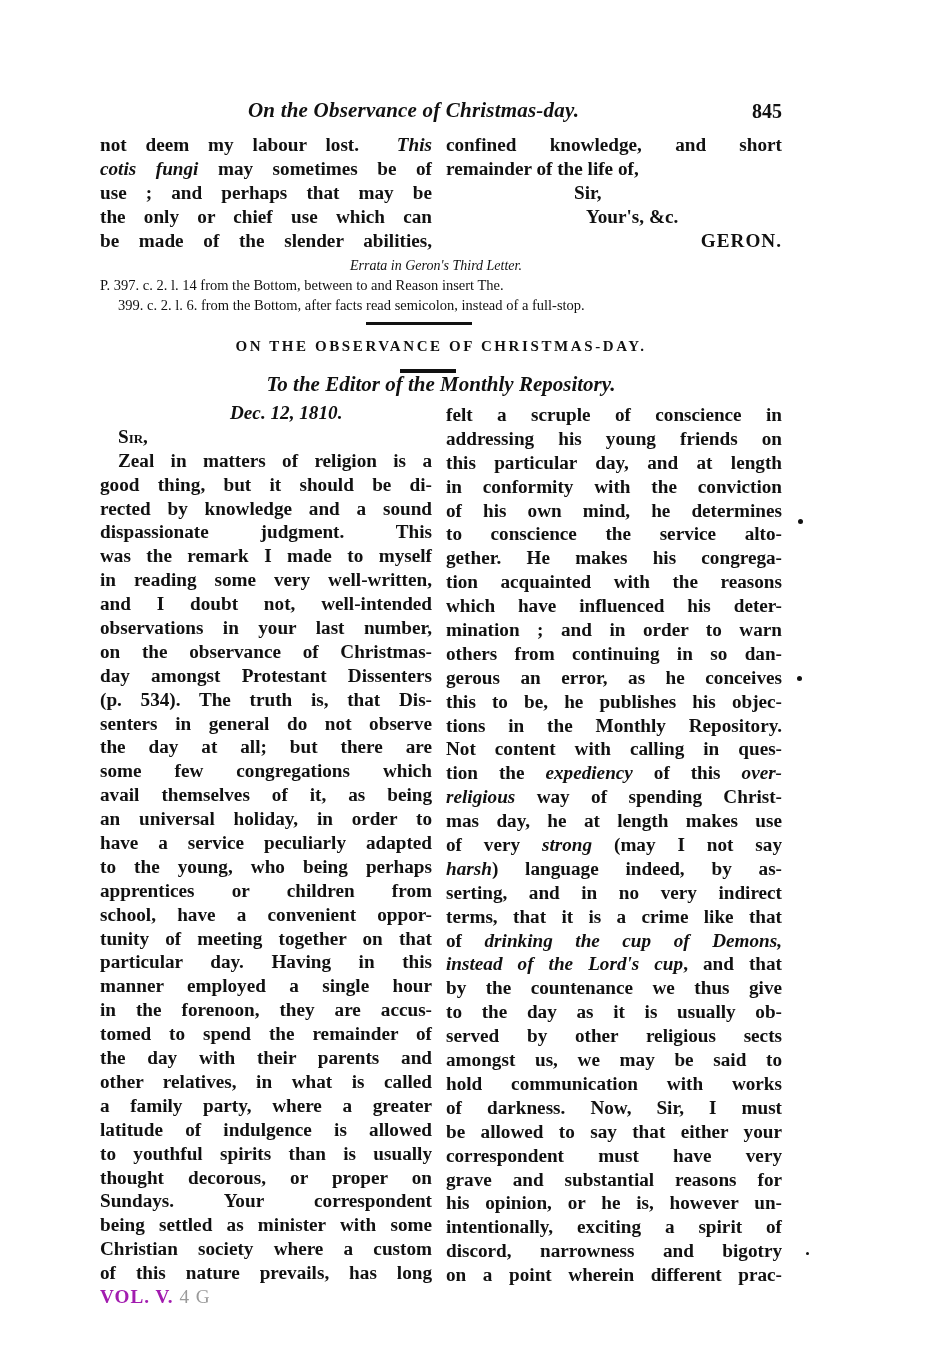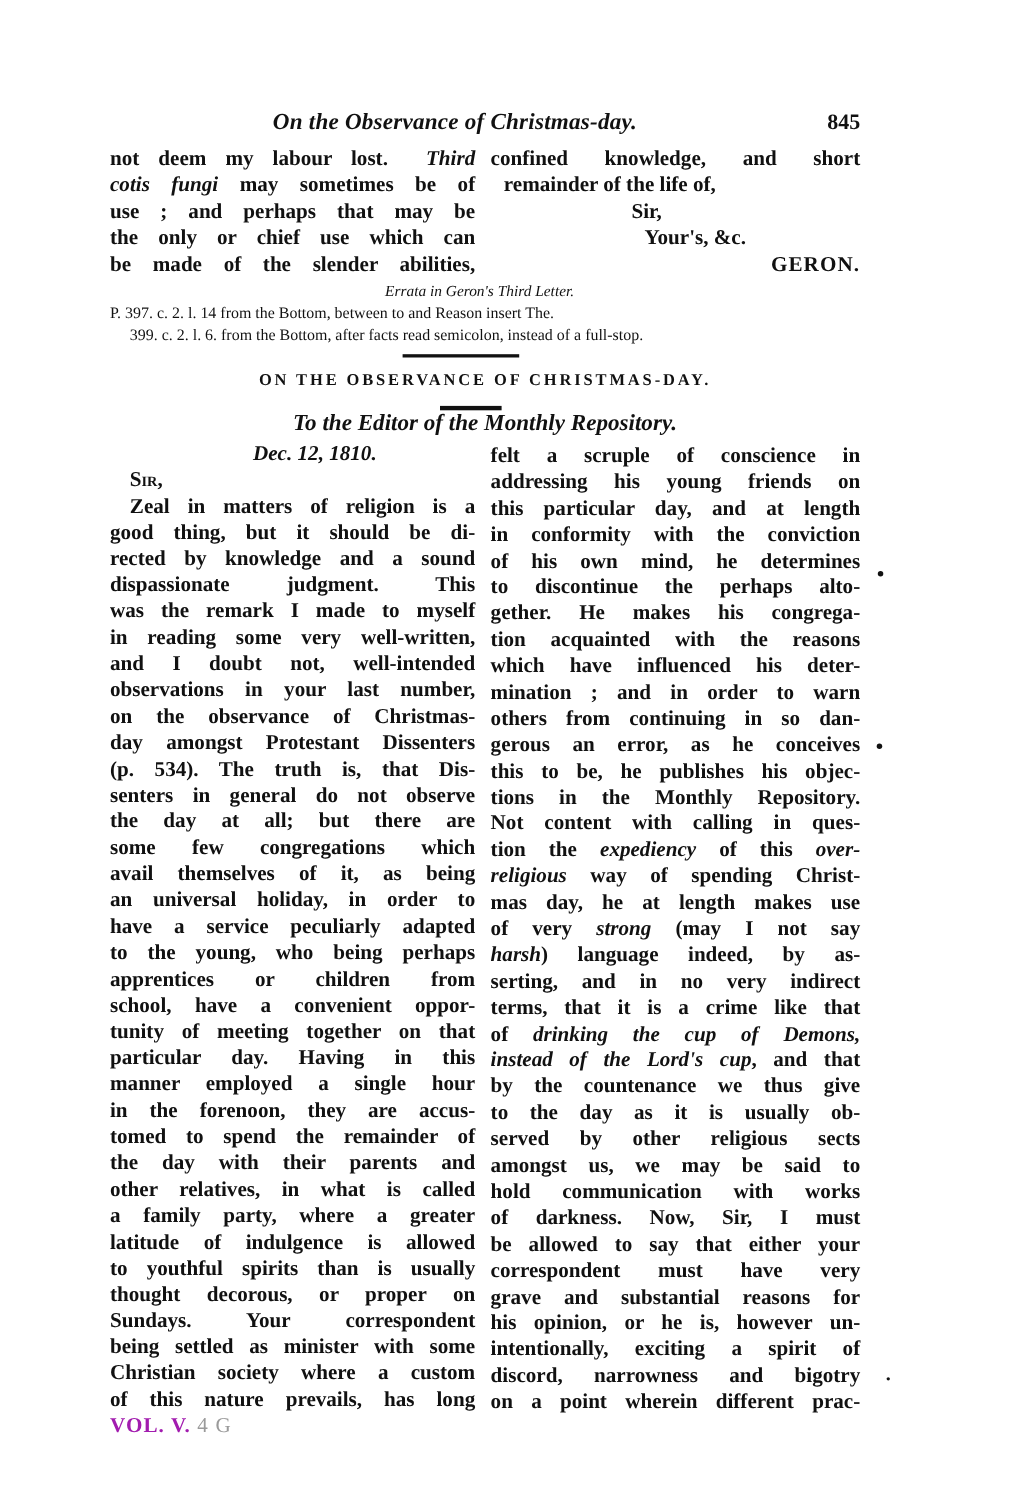--- a/index.html
+++ b/index.html
@@ -19,21 +19,21 @@
   }
   .page-number {
     position: absolute; right: 0; top: 2px;
     font-family: "Liberation Serif", serif; font-weight: bold; font-size: 20px;
   }
   .col {
     position: absolute; font-family: "Liberation Serif", serif;
     font-size: 19.2px; line-height: 23.9px; font-weight: bold;
   }
   .col .line { display: block; white-space: nowrap; text-align: justify; text-align-last: justify; height: 23.9px; }
-  .col .line.last { text-align-last: left; margin-left: 12px; }
+  .col .line.last { text-align-last: left; }
   .top-left { left: 100px; top: 133px; width: 332px; }
   .top-right { left: 446px; top: 133px; width: 336px; }
   .sig-sir { padding-left: 128px; text-align-last: left !important; }
   .sig-yours { padding-left: 140px; text-align-last: left !important; }
   .sig-name { text-align: left; text-align-last: right !important; letter-spacing: 1px; }
 
   .errata {
     position: absolute; left: 100px; top: 257px; width: 682px;
     font-family: "Liberation Serif", serif; font-size: 14.5px; font-weight: normal;
   }
@@ -73,21 +73,21 @@
 <body>
 
 <div class="page">
 
   <div class="running-head">
     <span class="running-title">On the Observance of Christmas-day.</span>
     <span class="page-number">845</span>
   </div>
 
   <div class="col top-left">
-    <span class="line">not deem my labour lost.&nbsp; <em>Third</em></span>
+    <span class="line">not deem my labour lost.&nbsp; <em>This</em></span>
     <span class="line"><em>cotis fungi</em> may sometimes be of</span>
     <span class="line">use ; and perhaps that may be</span>
     <span class="line">the only or chief use which can</span>
     <span class="line">be made of the slender abilities,</span>
   </div>
   <div class="col top-right">
     <span class="line">confined knowledge, and short</span>
     <span class="line last">remainder of the life of,</span>
     <span class="line sig-sir">Sir,</span>
     <span class="line sig-yours">Your's, &amp;c.</span>
@@ -145,21 +145,21 @@
     <span class="line">of this nature prevails, has long</span>
     <span class="line catch-line"><b>VOL. V.</b><span>  4 G</span></span>
   </div>
 
   <div class="col main-right">
     <span class="line">felt a scruple of conscience in</span>
     <span class="line">addressing his young friends on</span>
     <span class="line">this particular day, and at length</span>
     <span class="line">in conformity with the conviction</span>
     <span class="line">of his own mind, he determines</span>
-    <span class="line">to discontinue the perhaps alto-</span>
+    <span class="line">to conscience the service alto-</span>
     <span class="line">gether.  He makes his congrega-</span>
     <span class="line">tion acquainted with the reasons</span>
     <span class="line">which have influenced his deter-</span>
     <span class="line">mination ; and in order to warn</span>
     <span class="line">others from continuing in so dan-</span>
     <span class="line">gerous an error, as he conceives</span>
     <span class="line">this to be, he publishes his objec-</span>
     <span class="line">tions in the Monthly Repository.</span>
     <span class="line">Not content with calling in ques-</span>
     <span class="line">tion the <em>expediency</em> of this <em>over-</em></span>

